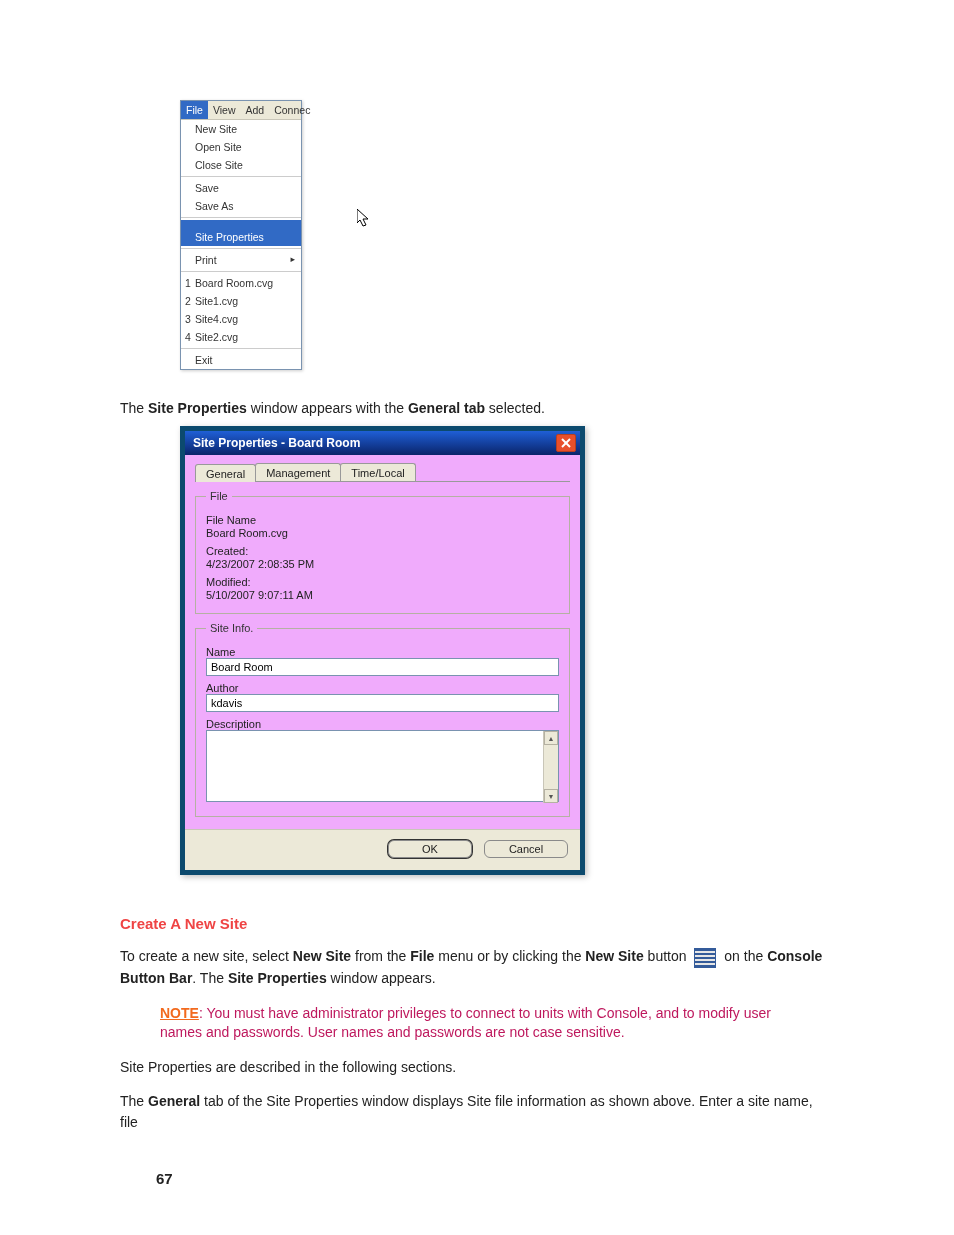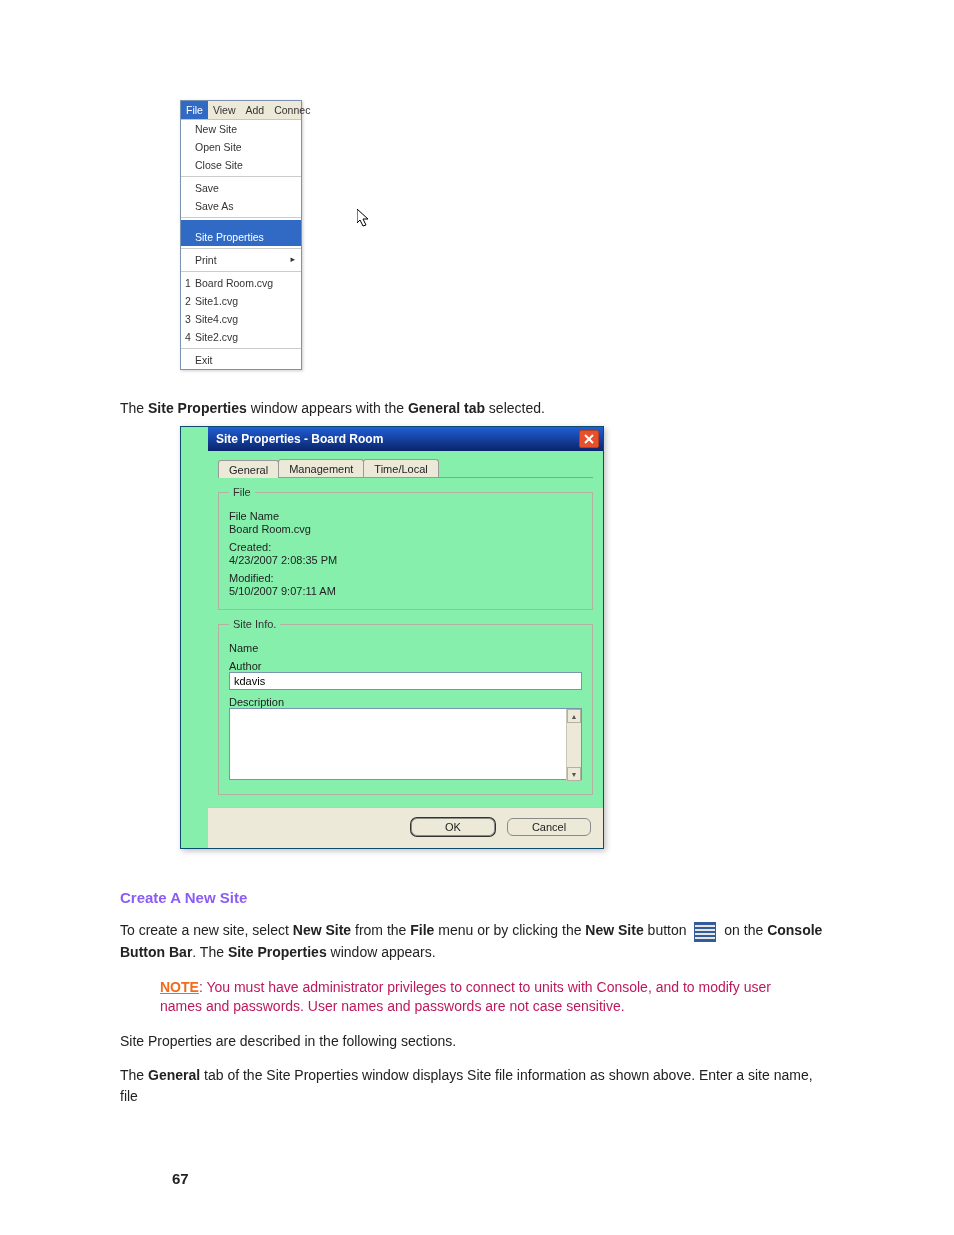--- a/index.html
+++ b/index.html
@@ -80,26 +80,25 @@
   }
   .cursor-arrow svg { width: 14px; height: 18px; }
   
   p.body { margin: 28px 0 8px 0; line-height: 1.45; }
   p.body2 { margin: 14px 0 8px 0; line-height: 1.45; }
   b { font-weight: bold; }
   
   .dialog-wrap { margin-left: 60px; }
   .dialog {
     width: 395px;
-    border: 1px solid #0c4a6e;
-    background: #86efac;
+    border: 5px solid #0c4a6e;
+    background: #f0abfc;
     font-size: 11px;
     color: #222;
     box-shadow: 2px 2px 6px rgba(0,0,0,0.25);
-    padding-left: 27px;
   }
   .dialog .titlebar {
     display: flex;
     align-items: center;
     justify-content: space-between;
     background: linear-gradient(to bottom, #1f5fd6 0%, #0a246a 100%);
     color: #fff;
     font-weight: bold;
     padding: 3px 4px 3px 8px;
     font-size: 12px;
@@ -188,21 +187,21 @@
     background: #ece9d8;
     border: 1px solid #8a8a8a;
     border-radius: 6px;
     font-size: 11px;
     cursor: default;
     text-align: center;
   }
   .dialog .btn.default { box-shadow: 0 0 0 1px #333; }
   
   h3.sec {
-    color: #8b5cf6;
+    color: #ef4444;
     font-size: 15px;
     font-weight: bold;
     margin: 40px 0 6px 0;
   }
   .note-label {
     color: #f26a1e;
     font-weight: bold;
     text-decoration: underline;
   }
   .note-text { color: #be185d; }
@@ -218,21 +217,21 @@
     border: 1px solid #345b9a;
     background: repeating-linear-gradient(
       to bottom,
       #345b9a 0px, #345b9a 2px,
       #e6e6e6 2px, #e6e6e6 4px
     );
     margin: 0 4px;
   }
   .page-num {
     position: absolute;
-    left: 172px;
+    left: 156px;
     bottom: 48px;
     font-weight: bold;
     font-size: 15px;
   }
 </style>
 </head>
 <body>
 
 <div class="page">
 
@@ -302,20 +301,21 @@
         </div>
         <div class="kv">
           <div class="kv-label">Modified:</div>
           <div class="kv-val">5/10/2007 9:07:11 AM</div>
         </div>
       </fieldset>
       <fieldset>
         <legend>Site Info.</legend>
         <div class="kv">
           <div class="kv-label">Name</div>
+          <input type="text" value="Board Room" style="">
         </div>
         <div class="kv">
           <div class="kv-label">Author</div>
           <input type="text" value="kdavis" style="">
         </div>
         <div class="kv">
           <div class="kv-label">Description</div>
           <div class="ta-wrap">
             <textarea style=""></textarea>
             <div class="ta-scroll">

